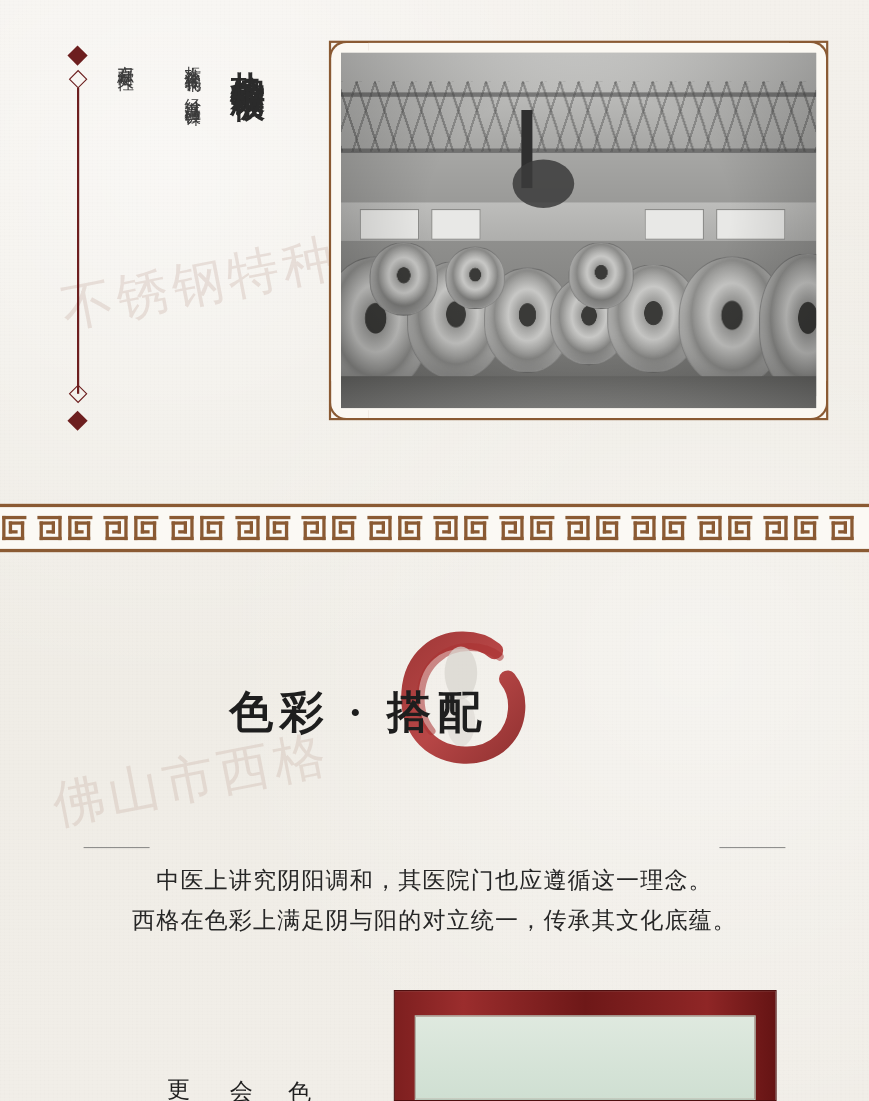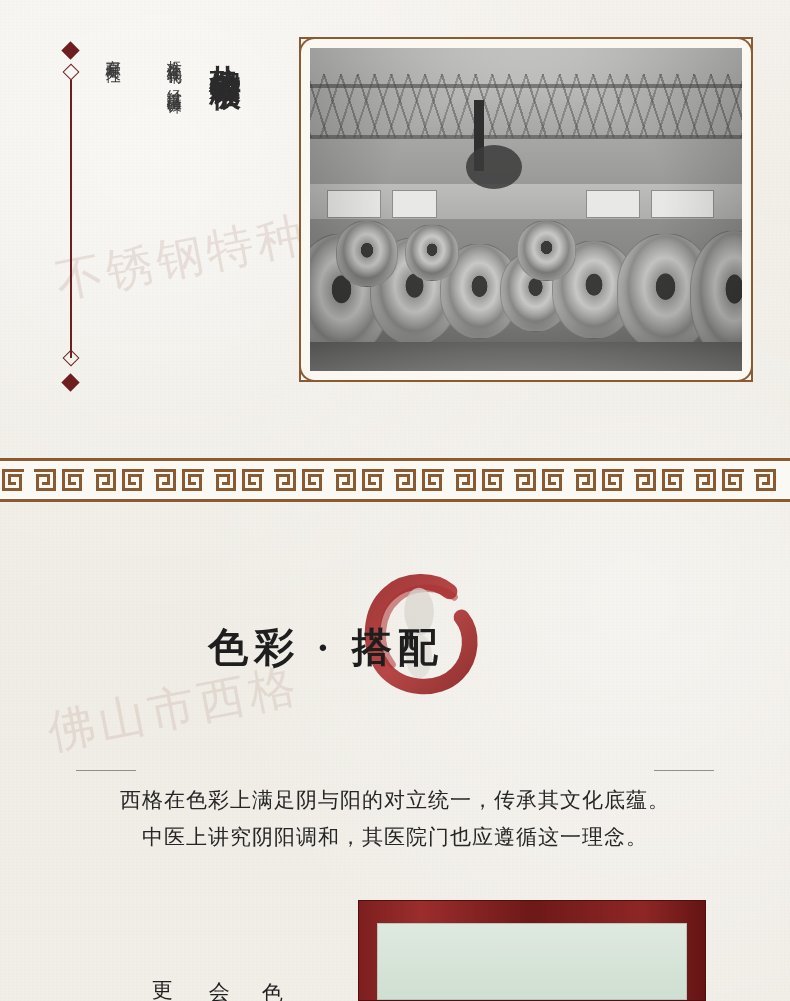--- a/index.html
+++ b/index.html
@@ -693,22 +693,22 @@
       <ellipse cx="80" cy="104" rx="14" ry="24" fill="#d8d5cf" opacity="0.55"></ellipse>
     </svg>
   </div>
 
   <div class="section-heading">色彩 · 搭配</div>
 
   <div class="rule-left"></div>
   <div class="rule-right"></div>
 
   <div class="paragraph">
+    <div>中医上讲究阴阳调和，其医院门也应遵循这一理念。</div>
     <div>西格在色彩上满足阴与阳的对立统一，传承其文化底蕴。</div>
-    <div>中医上讲究阴阳调和，其医院门也应遵循这一理念。</div>
   </div>
 
   <div class="bottom-frame">
     <div class="bottom-frame-inner"></div>
   </div>
   <div class="bottom-vertical-text bv1">色</div>
   <div class="bottom-vertical-text bv2">会</div>
   <div class="bottom-vertical-text bv3">更</div>
 </div>
 

